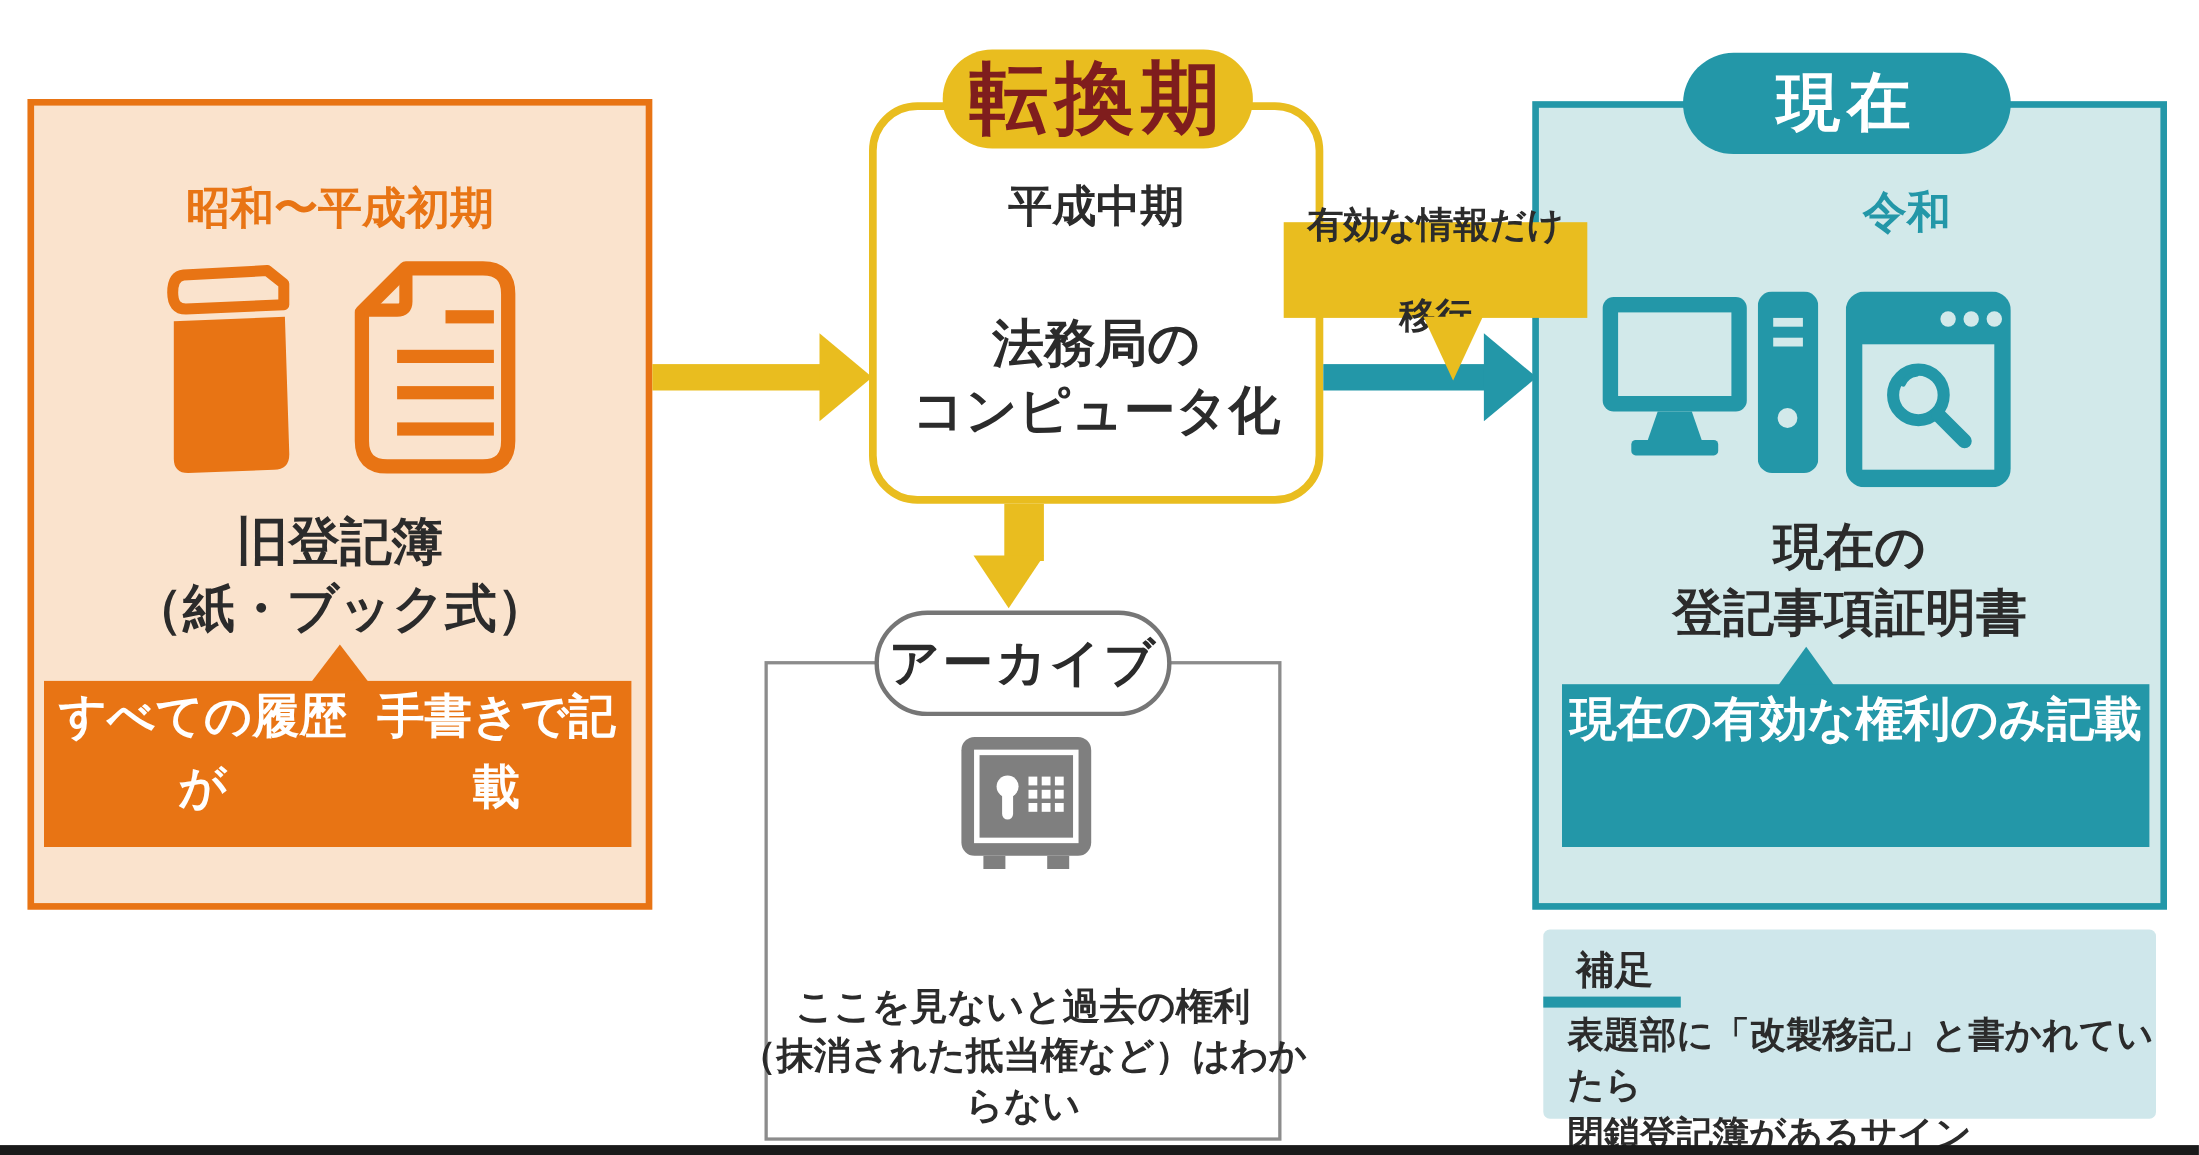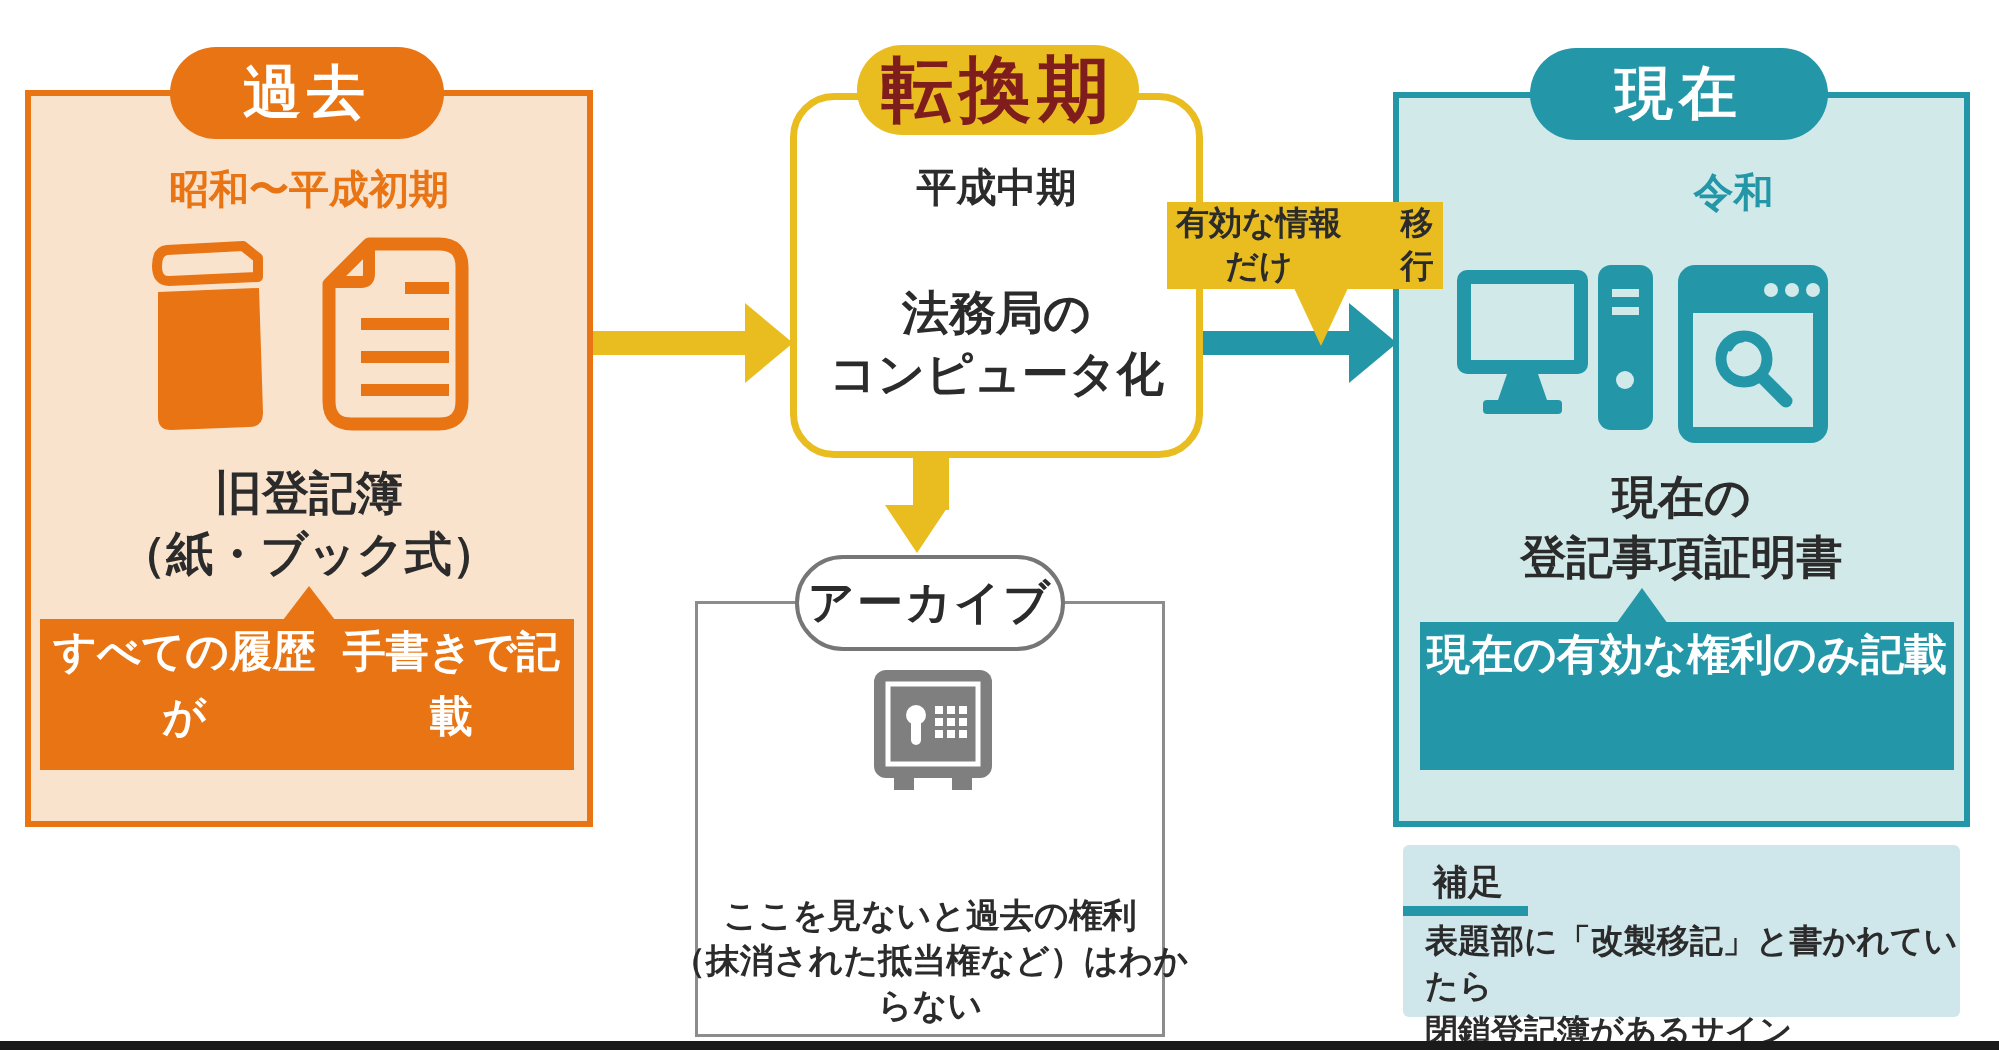--- a/index.html
+++ b/index.html
@@ -19,37 +19,36 @@
   .stack{position:absolute;text-align:center;z-index:4;}
   .callout{position:absolute;display:flex;justify-content:center;text-align:center;color:#fff;z-index:3;}
   .callout-past{left:40px;top:619px;width:534px;height:151px;background:#e87414;font-size:43px;line-height:1.52;}
   .callout-present{left:1420px;top:622px;width:534px;height:148px;background:#2397a8;font-size:43px;line-height:1.5;}
   .tri-up{position:absolute;width:0;height:0;border-left:26px solid transparent;border-right:26px solid transparent;z-index:3;}
   .tri-down{position:absolute;width:0;height:0;border-left:27px solid transparent;border-right:27px solid transparent;z-index:6;}
   .arrow-shaft{position:absolute;z-index:2;}
   .arrow-head-right{position:absolute;width:0;height:0;border-top:40px solid transparent;border-bottom:40px solid transparent;z-index:2;}
   .arrow-head-down{position:absolute;width:0;height:0;border-left:32px solid transparent;border-right:32px solid transparent;z-index:2;}
   .migration{position:absolute;left:1167px;top:202px;width:276px;height:87px;background:#e9bd1f;color:#2b2b2b;
-             font-size:33px;line-height:1.3;text-align:center;display:flex;flex-direction:row;z-index:6;gap:40px;}
+             font-size:33px;line-height:1.3;text-align:center;display:flex;flex-direction:column;justify-content:center;z-index:6;gap:40px;}
   .supplement{position:absolute;left:1403px;top:845px;width:557px;height:172px;background:#cfe7eb;border-radius:6px;z-index:2;}
   .supp-title{position:absolute;left:30px;top:14px;font-size:35px;}
   .supp-underline{position:absolute;left:0px;top:61px;width:125px;height:10px;background:#2397a8;}
   .supp-body{position:absolute;left:22px;top:74px;font-size:33px;line-height:1.36;text-align:left;}
   .bottom-bar{position:absolute;left:0;top:1041px;width:1999px;height:9px;background:#1a1a1a;z-index:7;}
   .f40{font-size:40px;} .f46{font-size:46px;line-height:1.3;} .f47{font-size:47px;line-height:1.3;}
   .orange-text{color:#e87414;} .teal-text{color:#2397a8;}
   svg{display:block;}
 </style>
 </head>
 <body>
 
 <div class="canvas">
 
   <div class="panel panel-past"></div>
-  <div class="badge badge-past">過去</div>
   <div class="stack f40 orange-text" style="left:25px;top:162px;width:568px;">昭和〜平成初期</div>
 
   <div class="abs" style="left:145px;top:237px;width:140px;height:196px;z-index:4;">
     <svg width="140" height="196" viewBox="0 0 140 196">
       <path d="M22,13 L98,9 L113,21 L113,40 L24,44 Q12,44 12,29 Q12,14 22,13 Z" fill="none" stroke="#e87414" stroke-width="10" stroke-linejoin="round"></path>
       <path d="M13,55 L114,51 L118,176 Q118,190 104,190 L26,193 Q13,193 13,180 Z" fill="#e87414"></path>
     </svg>
   </div>
 
   <div class="abs" style="left:317px;top:234px;width:155px;height:205px;z-index:4;">

